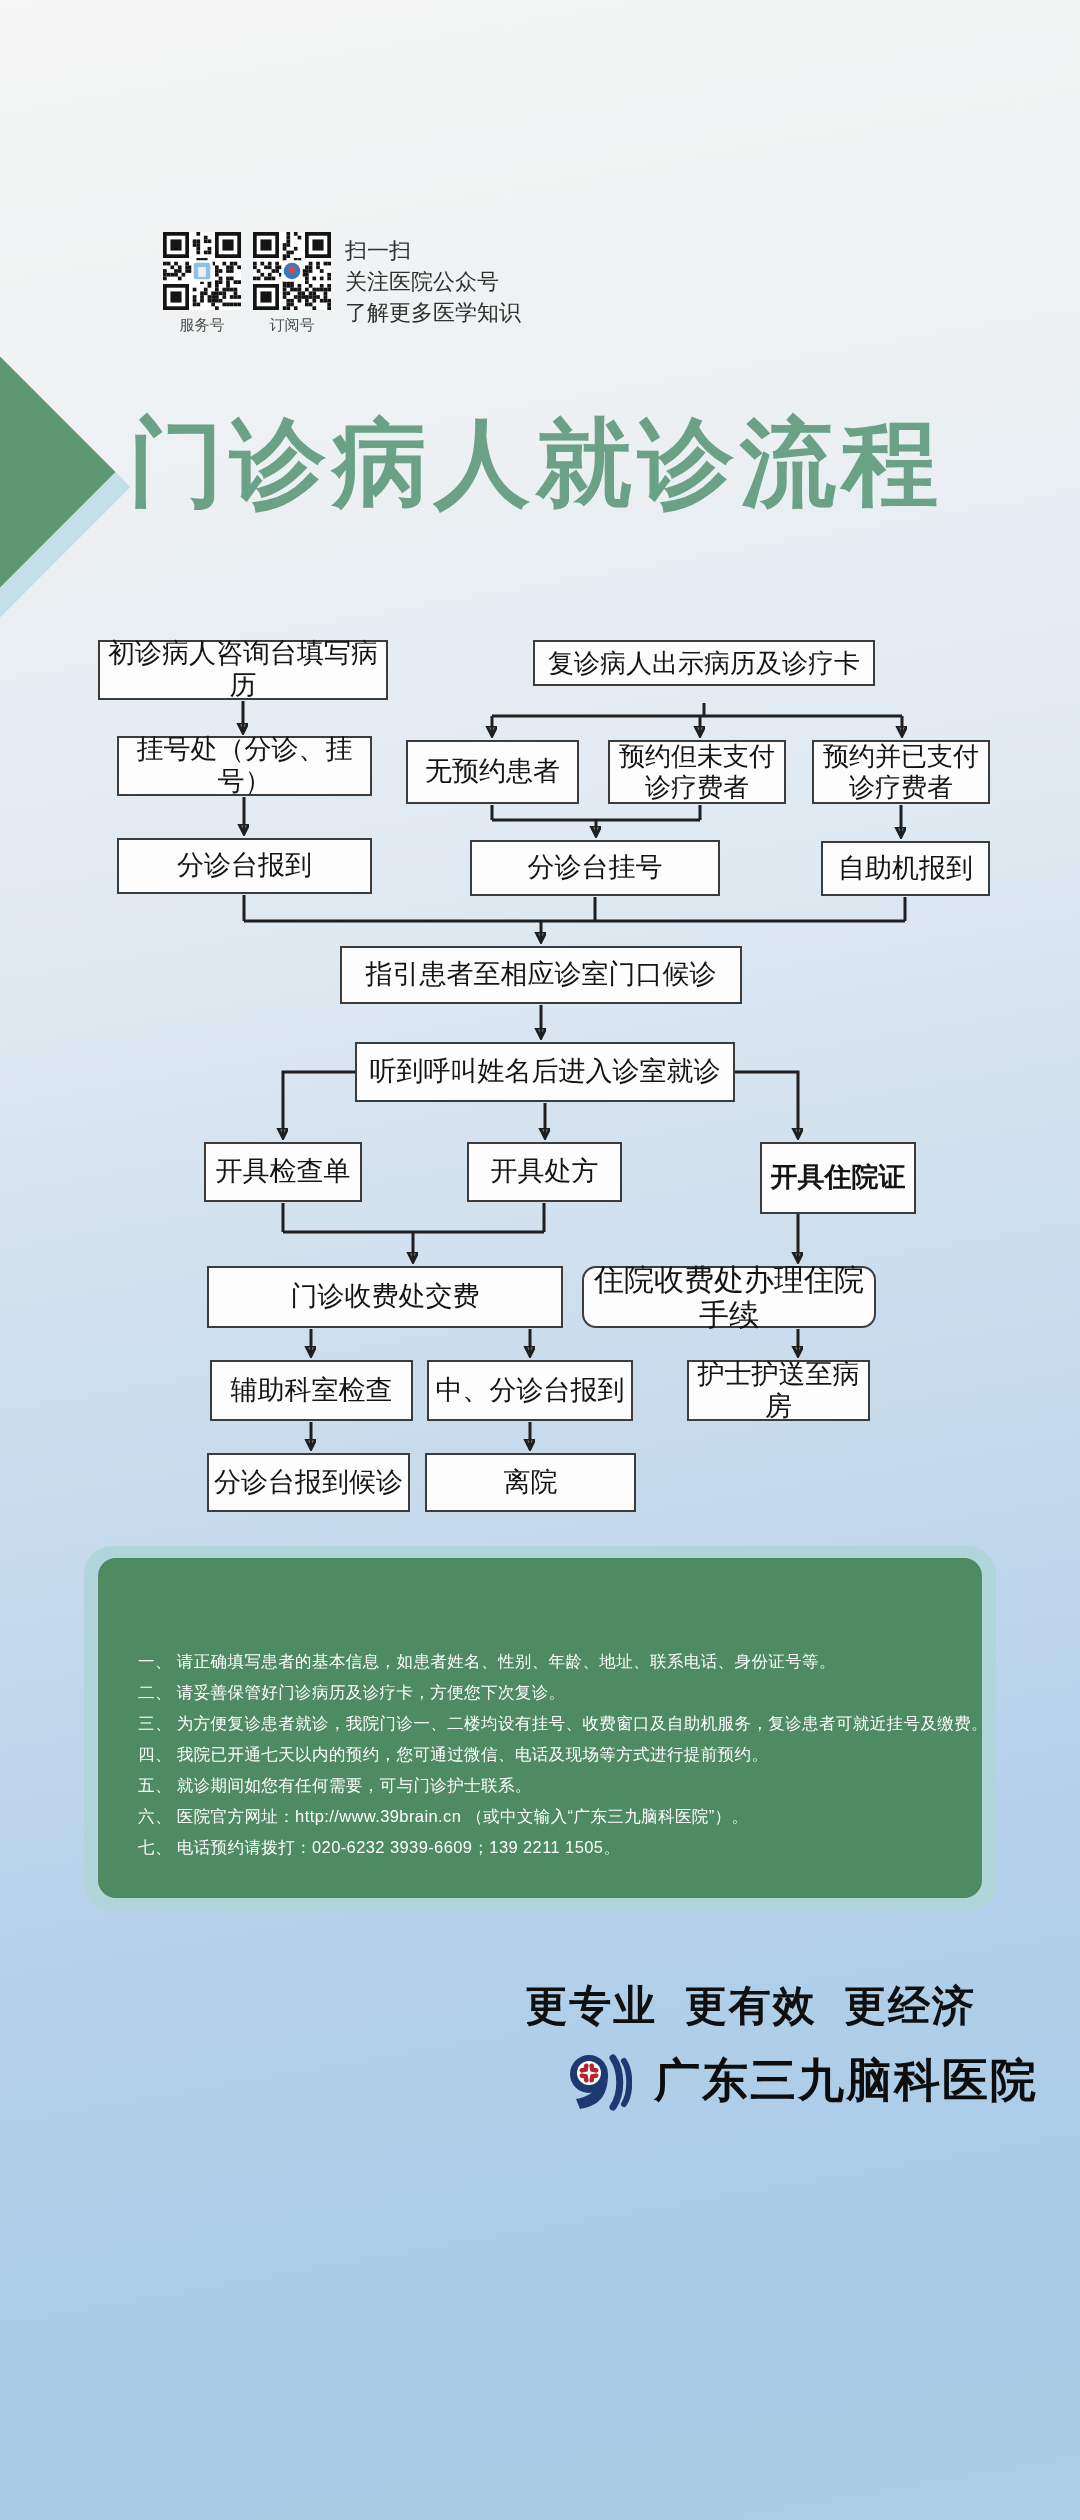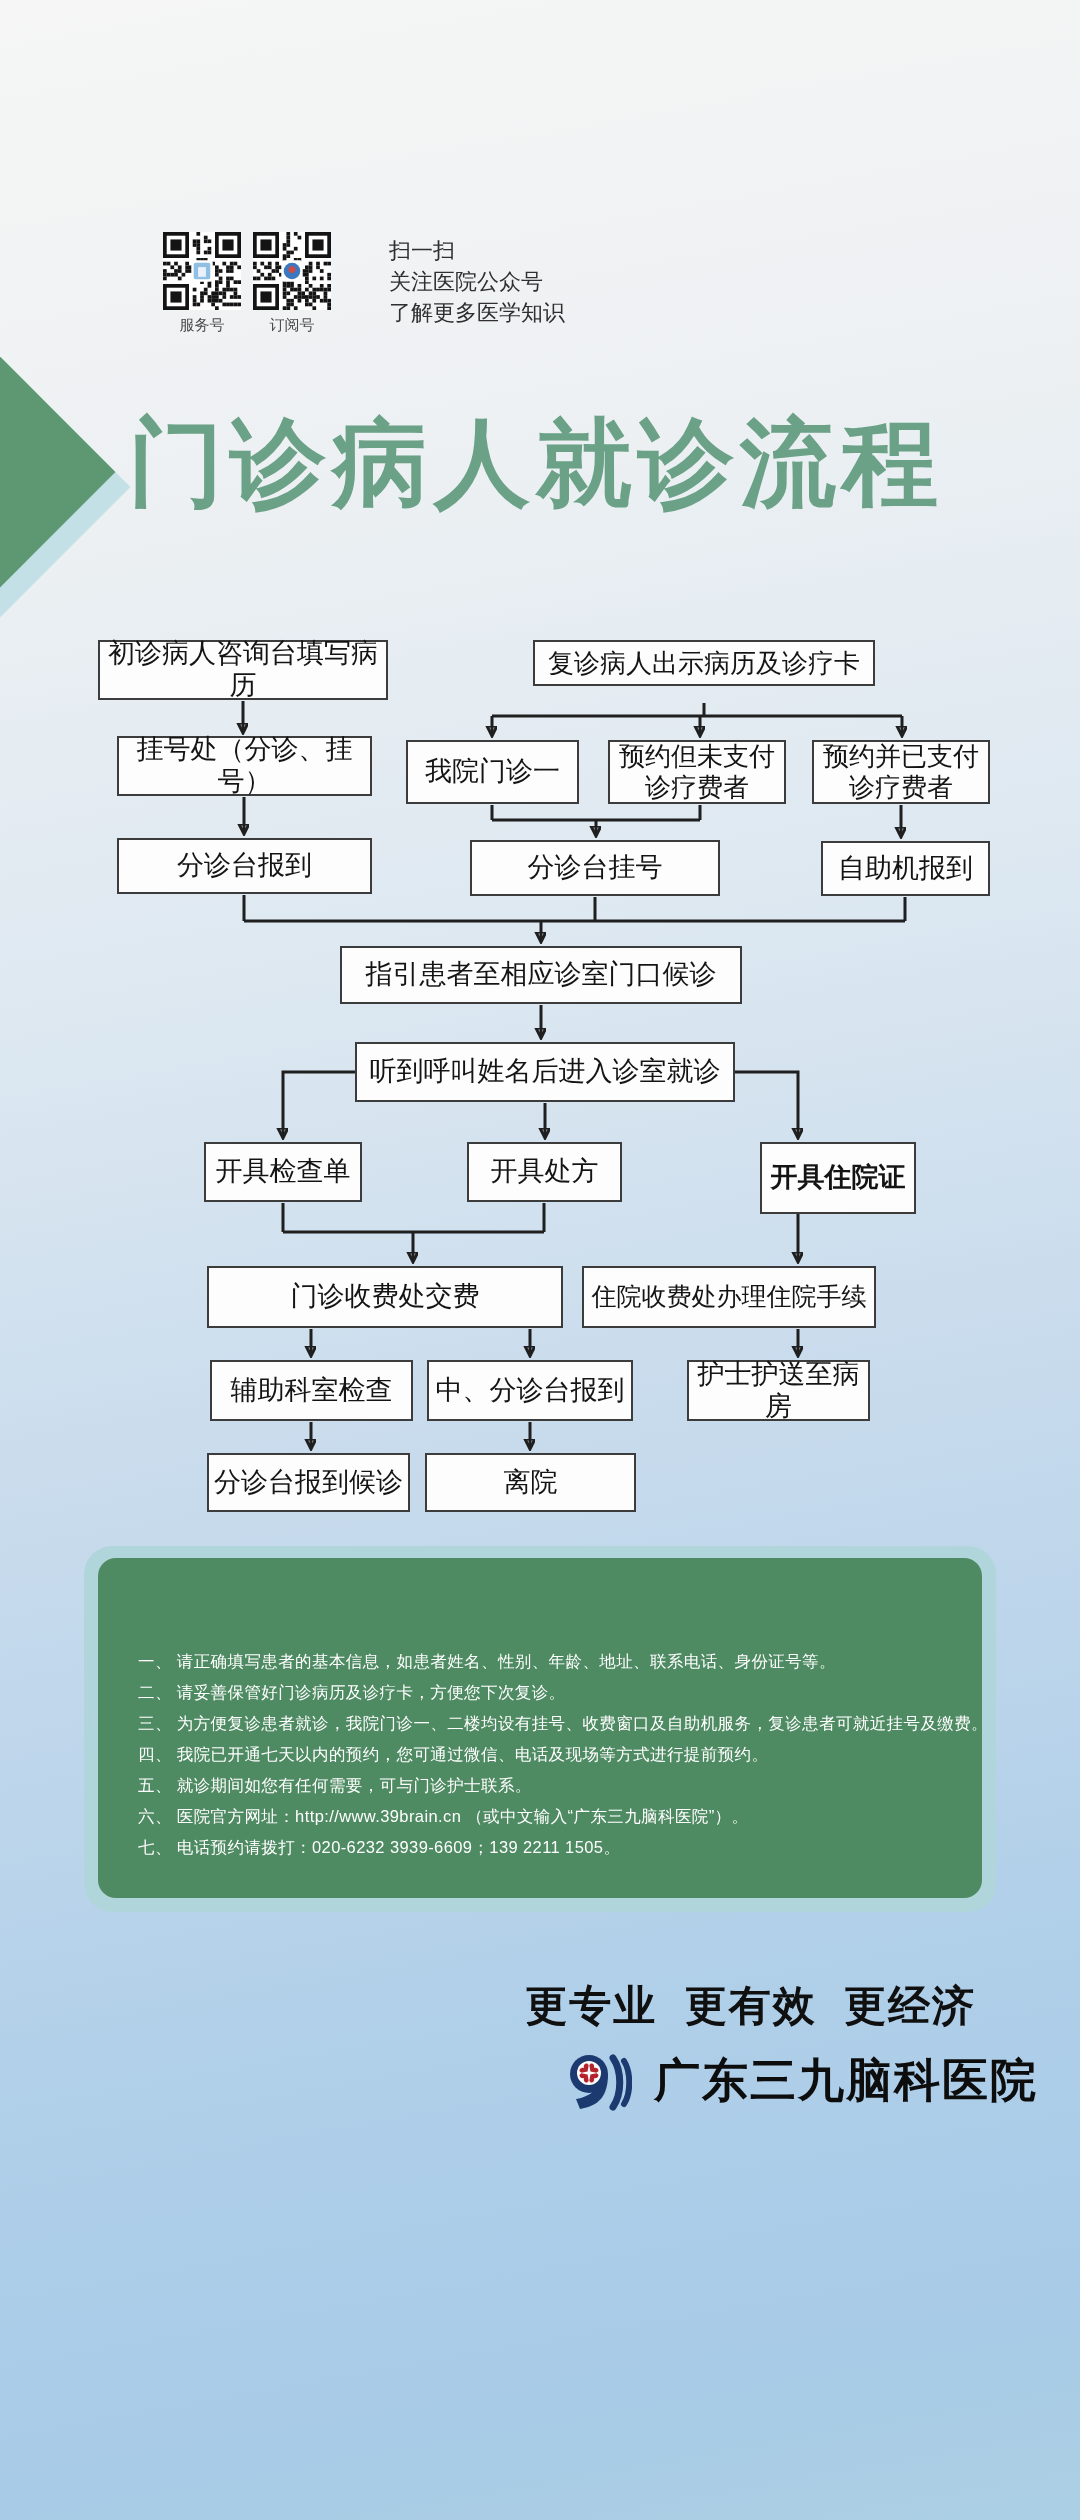--- a/index.html
+++ b/index.html
@@ -3,34 +3,34 @@
 <meta charset="utf-8">
 <title>门诊病人就诊流程</title>
 <style>
   html,body{margin:0;padding:0;}
   body{font-family:"Liberation Sans","DejaVu Sans",sans-serif;}
   #poster{position:relative;width:1080px;height:2520px;overflow:hidden;
     background:linear-gradient(170deg,#f5f6f5 0%,#eef1f3 18%,#dde8f1 38%,#c6daec 58%,#b0cfe9 78%,#a8cbe7 92%,#abcfe3 100%);}
   
   .qr{position:absolute;width:78px;height:78px;background:#fff;}
   .qr-label{position:absolute;width:90px;text-align:center;font-size:15px;color:#4a4a4a;}
-  .scan-text{position:absolute;left:345px;top:235px;color:#2f2f2f;margin-left:44px;}
+  .scan-text{position:absolute;left:345px;top:235px;color:#2f2f2f;}
   .scan-text div{font-size:22px;line-height:31px;}
   
   .chevron{position:absolute;width:200px;height:200px;transform:rotate(45deg);}
   .chevron.blue{left:-111px;top:387px;background:#c3e0e7;}
   .chevron.green{left:-126px;top:372px;background:#5d9873;}
   .page-title{position:absolute;left:128px;top:400px;font-size:96px;font-weight:600;
     letter-spacing:6px;color:#6ba287;white-space:nowrap;}
   
   .box{position:absolute;box-sizing:border-box;background:#fdfdfd;border:2px solid #3c3c3c;
     display:flex;align-items:center;justify-content:center;text-align:center;
     white-space:pre-line;color:#141414;font-size:27px;line-height:1.18;}
   .box.f26{font-size:26px;}
-  .box.f25{font-size:25px;}
+  .box.f25{font-size:30px;border-radius:14px;}
   #connectors{position:absolute;left:0;top:0;pointer-events:none;}
   #connectors path{stroke:#1f1f1f;stroke-width:3;fill:none;}
   
   .notice-outer{position:absolute;left:84px;top:1546px;width:912px;height:366px;
     background:#b0d6db;border-radius:28px;}
   .notice-inner{position:absolute;left:98px;top:1558px;width:884px;height:340px;
     background:#4e8a62;border-radius:18px;}
   .notice-title{position:absolute;left:98px;top:1574px;width:884px;text-align:center;
     color:#fff;font-size:42px;font-weight:600;letter-spacing:4px;}
   .notice-items{position:absolute;left:138px;top:1646px;width:820px;color:#fff;}
@@ -351,21 +351,21 @@
     <path d="M311,1329 L311,1355" marker-end="url(#arr)"></path>
     <path d="M530,1329 L530,1355" marker-end="url(#arr)"></path>
     <path d="M798,1329 L798,1355" marker-end="url(#arr)"></path>
     <path d="M311,1422 L311,1448" marker-end="url(#arr)"></path>
     <path d="M530,1422 L530,1448" marker-end="url(#arr)"></path>
   </svg>
 
   <div class="box" style="left:98px;top:640px;width:290px;height:60px;">初诊病人咨询台填写病历</div>
   <div class="box f26" style="left:533px;top:640px;width:342px;height:46px;">复诊病人出示病历及诊疗卡</div>
   <div class="box" style="left:117px;top:736px;width:255px;height:60px;">挂号处（分诊、挂号）</div>
-  <div class="box" style="left:406px;top:740px;width:173px;height:64px;">我院门诊一</div>
+  <div class="box" style="left:406px;top:740px;width:173px;height:64px;">无预约患者</div>
   <div class="box f26" style="left:608px;top:740px;width:178px;height:64px;">预约但未支付
 诊疗费者</div>
   <div class="box f26" style="left:812px;top:740px;width:178px;height:64px;">预约并已支付
 诊疗费者</div>
   <div class="box" style="left:117px;top:838px;width:255px;height:56px;">分诊台报到</div>
   <div class="box" style="left:470px;top:840px;width:250px;height:56px;">分诊台挂号</div>
   <div class="box" style="left:821px;top:841px;width:169px;height:55px;">自助机报到</div>
   <div class="box" style="left:340px;top:946px;width:402px;height:58px;">指引患者至相应诊室门口候诊</div>
   <div class="box" style="left:355px;top:1042px;width:380px;height:60px;">听到呼叫姓名后进入诊室就诊</div>
   <div class="box" style="left:204px;top:1142px;width:158px;height:60px;">开具检查单</div>

